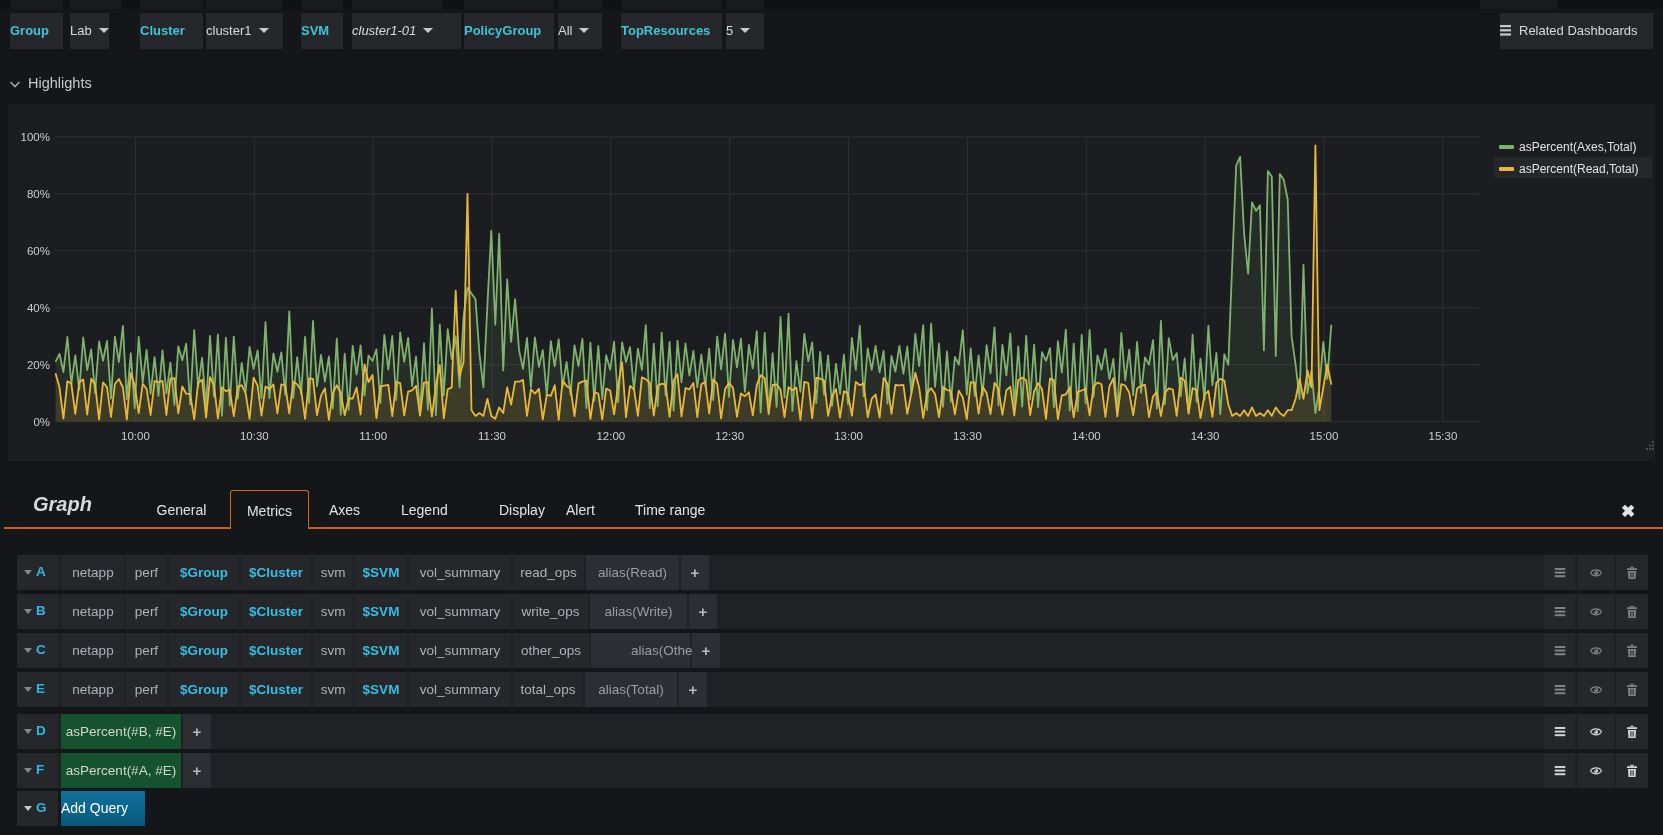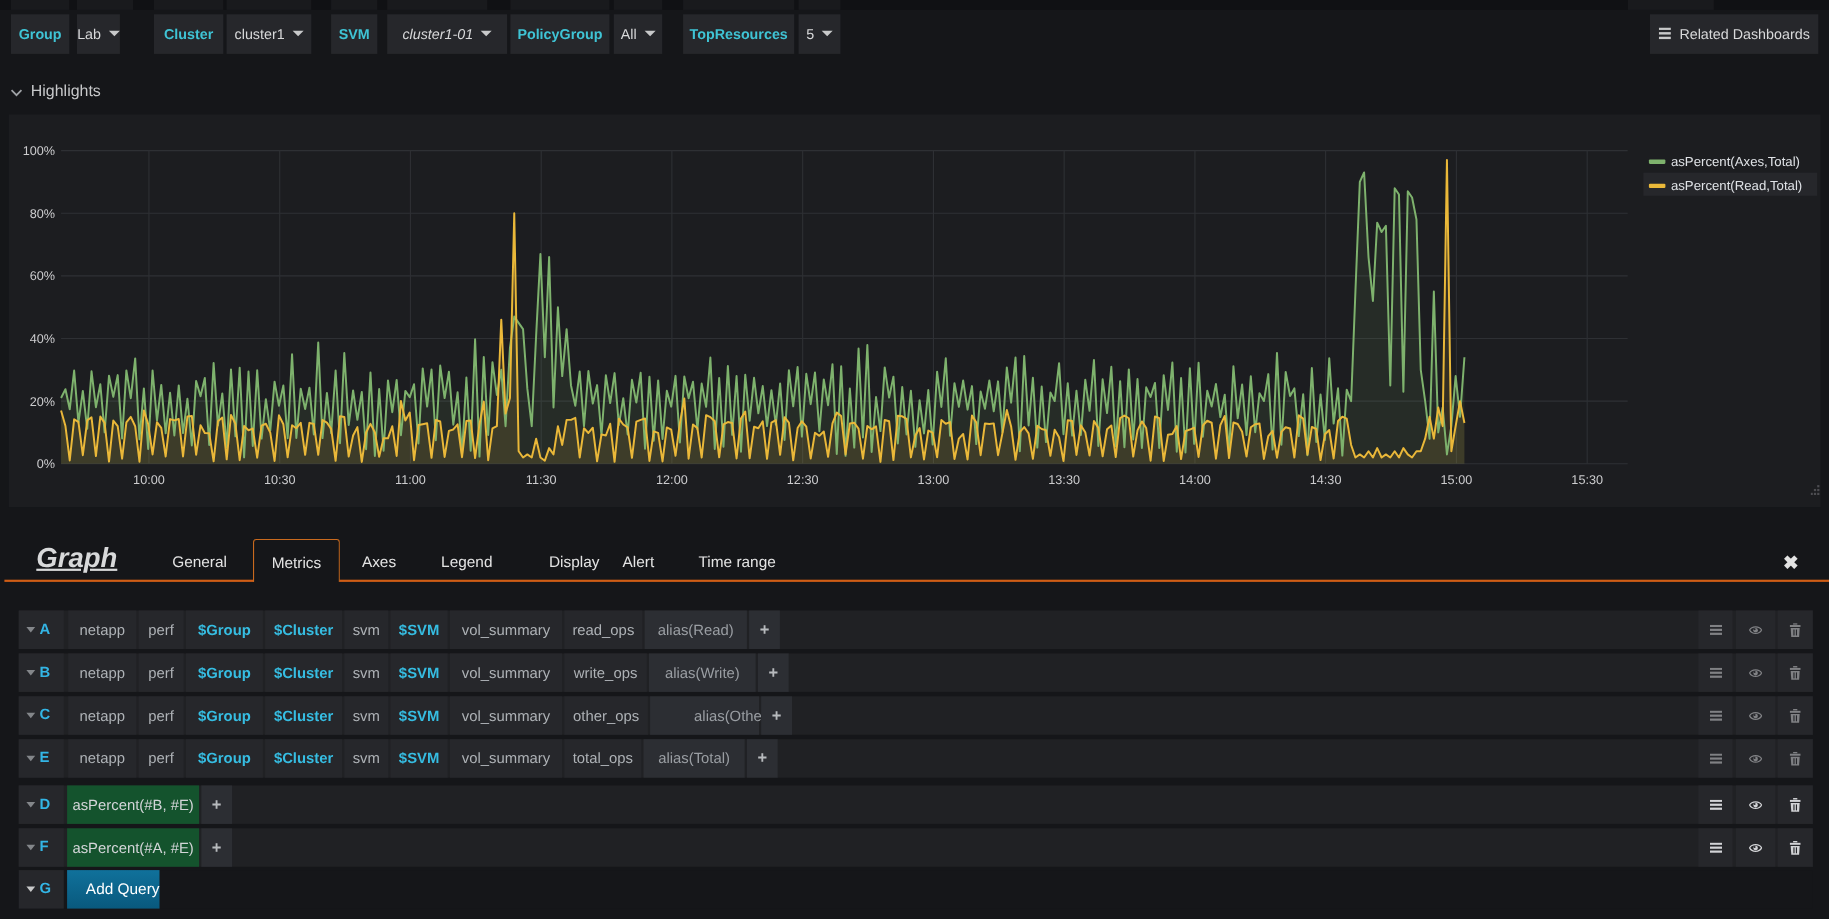--- a/index.html
+++ b/index.html
@@ -7,40 +7,40 @@
   font-family:"Liberation Sans", sans-serif; }
 .abs { position:absolute; }
 #root { position:relative; width:1663px; height:835px; }
 
 
 #topstrip { left:0; top:0; width:1663px; height:9px; background:#101114; }
 #topstrip .seg { position:absolute; top:0; height:9px; background:#191a1d; }
 
 
 .tbtn { position:absolute; top:13px; height:36px; background:#26272b;
-  color:#d8d9da; font-size:13px; line-height:36px; text-align:center; }
+  color:#d8d9da; font-size:13px; line-height:36px; }
 .tbtn.lbl { color:#3fc4d5; font-weight:700; }
 .caret { display:inline-block; width:0; height:0; border-left:5px solid transparent;
   border-right:5px solid transparent; border-top:5px solid #c8c9ca;
   margin-left:7px; vertical-align:middle; margin-top:-2px; }
 
 
 #hl { left:28px; top:75px; color:#c7c8ca; font-size:14.5px; }
 #hlchev { left:9px; top:78px; }
 
 
 #panel { left:8px; top:104px; width:1647px; height:357px; background:#1c1d20; }
 #ptitle { position:absolute; left:0; top:7px; width:1647px; text-align:center;
   color:#e3e3e3; font-size:14px; font-weight:700; }
 .leg-dash { position:absolute; width:15px; height:4px; border-radius:1px; }
 .leg-txt { position:absolute; color:#dfe2e6; font-size:12px; }
 #legbg { position:absolute; left:1486px; top:53px; width:158px; height:21px; background:#26272b; }
 
 
-#gtitle { left:33px; top:493px; color:#d8d9da; font-size:25px; font-weight:700; font-style:italic;text-decoration:underline; }
+#gtitle { left:33px; top:493px; color:#d8d9da; font-size:20px; font-weight:700; font-style:italic; }
 .tab { position:absolute; top:502px; color:#e3e3e3; font-size:14px; }
 #tabline { left:4px; top:527px; width:1659px; height:2px; background:#cf5d16; }
 #activetab { left:230px; top:489.5px; width:79px; height:39.5px; background:#151619;
   border:1px solid #c96a1e; border-bottom:none; border-radius:3px 3px 0 0; z-index:2; }
 #activetab span { display:block; text-align:center; color:#e3e3e3; font-size:14px; margin-top:12px; }
 #closex { left:1621px; top:501px; color:#e3e3e3; font-size:17px; font-weight:700; }
 
 
 .qrow { position:absolute; left:17px; width:1631px; height:35px; background:#202124; }
 .cell { position:absolute; top:0; height:35px; background:#26272b; }
@@ -55,21 +55,21 @@
 .seg.var { color:#36bde2; font-weight:700; }
 .seg.fn { background:#2c2e33; color:#9a9ea3; }
 .seg.fnw { background:#14532d; color:#d3d5d8; }
 .seg.plus { background:#2c2e33; color:#b7babd; font-weight:700; font-size:15px; }
 .icell { position:absolute; top:0; height:35px; background:#26272b; }
 .icell svg { position:absolute; left:50%; top:50%; transform:translate(-50%,-50%); }
 .dim svg { opacity:0.52; }
 
 #addq { position:absolute; left:44px; top:0; width:84px; height:35px;
   background:linear-gradient(#10719b,#09597d); color:#fff; font-size:14px;
-  line-height:35px; text-align:right; }
+  line-height:35px; text-align:left; }
 </style>
 </head>
 <body>
 <div id="root">
   <div id="topstrip" class="abs">
     <div class="seg" style="left:10px; width:53px;"></div>
     <div class="seg" style="left:70px; width:51px;"></div>
     <div class="seg" style="left:140px; width:63px;"></div>
     <div class="seg" style="left:206px; width:77px;"></div>
     <div class="seg" style="left:301px; width:42px;"></div>

